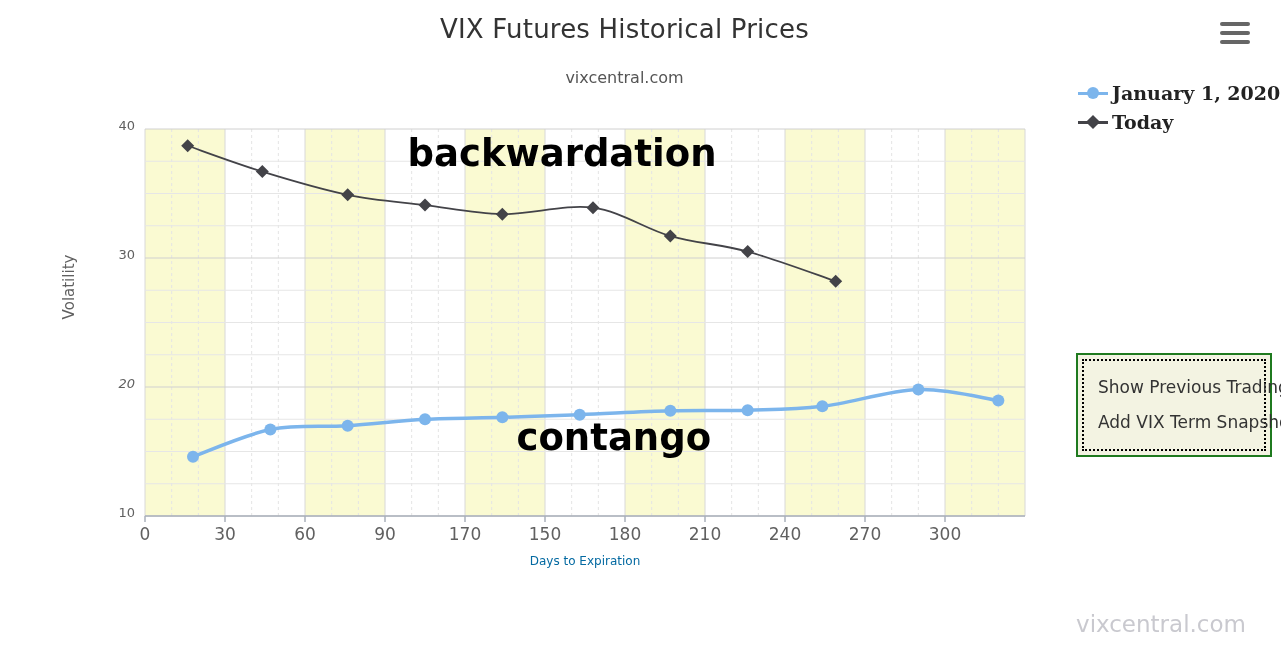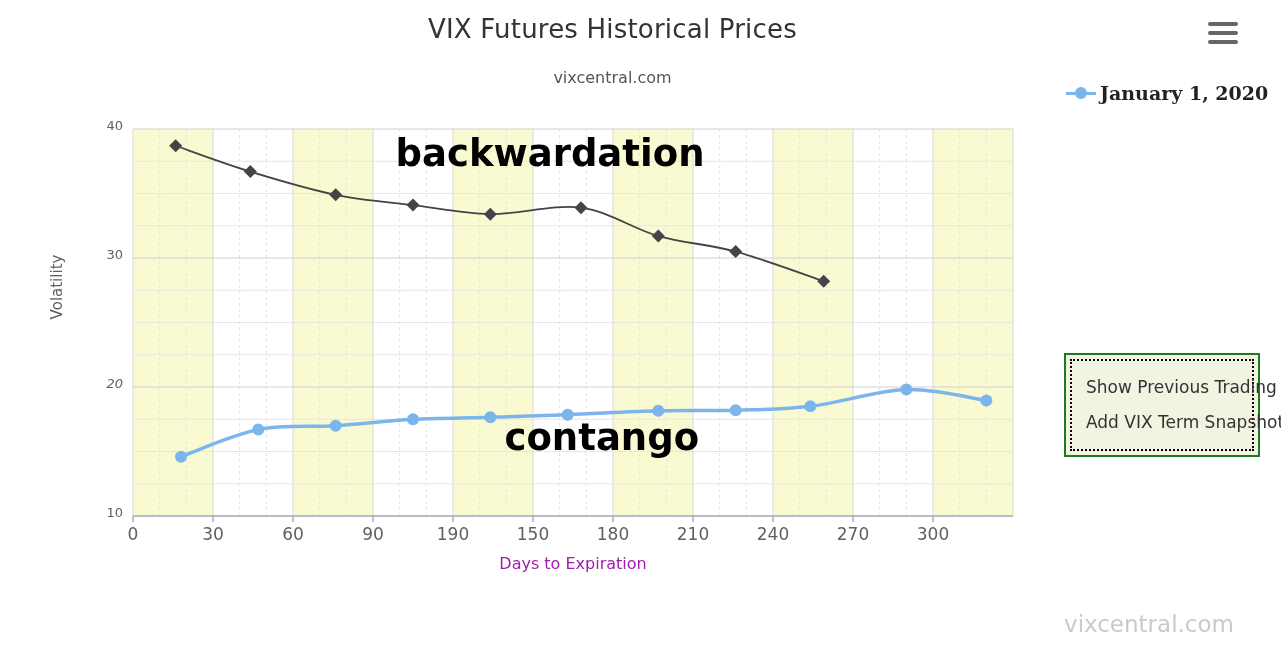--- a/index.html
+++ b/index.html
@@ -9,21 +9,21 @@
   body {
     width: 1281px;
     height: 645px;
     background: #ffffff;
     font-family: "DejaVu Sans", "Liberation Sans", sans-serif;
     overflow: hidden;
     position: relative;
   }
   #root {
     position: absolute;
-    left: 0; top: 0;
+    left: 12px; top: 0;
     width: 1256px;
     height: 645px;
   }
 
   
   #hamburger {
     position: absolute;
     right: 18px;
     top: 22px;
     width: 30px;
@@ -159,22 +159,22 @@
     color: #606060;
     transform: rotate(-90deg);
     transform-origin: center center;
   }
   #x-axis-title {
     position: absolute;
     left: 133px;
     top: 554px;
     width: 880px;
     text-align: center;
-    font-size: 16px;
-    color: #a21caf;
+    font-size: 12px;
+    color: #0369a1;
   }
   .ytick-label {
     position: absolute;
     right: 0;
     width: 40px;
     text-align: right;
     font-size: 13px;
     color: #606060;
   }
   .xtick-label {
@@ -303,21 +303,21 @@
     <div id="x-axis-title">Days to Expiration</div>
     <div id="tick-labels">
         <div class="ytick-label" style="top: 505px; left: 81px; width: 42px;">10</div>
         <div class="ytick-label" style="top: 376px; left: 81px; width: 42px; font-style: italic;">20</div>
         <div class="ytick-label" style="top: 247px; left: 81px; width: 42px;">30</div>
         <div class="ytick-label" style="top: 118px; left: 81px; width: 42px;">40</div>
         <div class="xtick-label" style="left: 103px;">0</div>
         <div class="xtick-label" style="left: 183px;">30</div>
         <div class="xtick-label" style="left: 263px;">60</div>
         <div class="xtick-label" style="left: 343px;">90</div>
-        <div class="xtick-label" style="left: 423px;">190</div>
+        <div class="xtick-label" style="left: 423px;">170</div>
         <div class="xtick-label" style="left: 503px;">150</div>
         <div class="xtick-label" style="left: 583px; text-align: center;">180</div>
         <div class="xtick-label" style="left: 663px; text-align: center;">210</div>
         <div class="xtick-label" style="left: 743px;">240</div>
         <div class="xtick-label" style="left: 823px;">270</div>
         <div class="xtick-label" style="left: 903px;">300</div>
       </div>
     <div id="annotations">
         <div class="annot" style="left: 395.5px; top: 132px;">backwardation</div>
         <div class="annot" style="left: 504.5px; top: 416px;">contango</div>
@@ -325,20 +325,27 @@
   </div>
 
   <div id="legend">
     <div class="legend-row">
       <span class="legend-symbol">
         <span class="lsline" style="background:#7cb5ec"></span>
         <span class="lsmark-circle" style="background:#7cb5ec"></span>
       </span>
       <span class="legend-label">January 1, 2020</span>
     </div>
+    <div class="legend-row">
+      <span class="legend-symbol">
+        <span class="lsline" style="background:#434348"></span>
+        <span class="lsmark-diamond" style="background:#434348"></span>
+      </span>
+      <span class="legend-label">Today</span>
+    </div>
   </div>
 
   <div id="button-panel">
     <div id="button-panel-inner">
       <div class="panel-button">Show Previous Trading Day</div>
       <div class="panel-button">Add VIX Term Snapshot</div>
     </div>
   </div>
 
   <div id="watermark">vixcentral.com</div>

